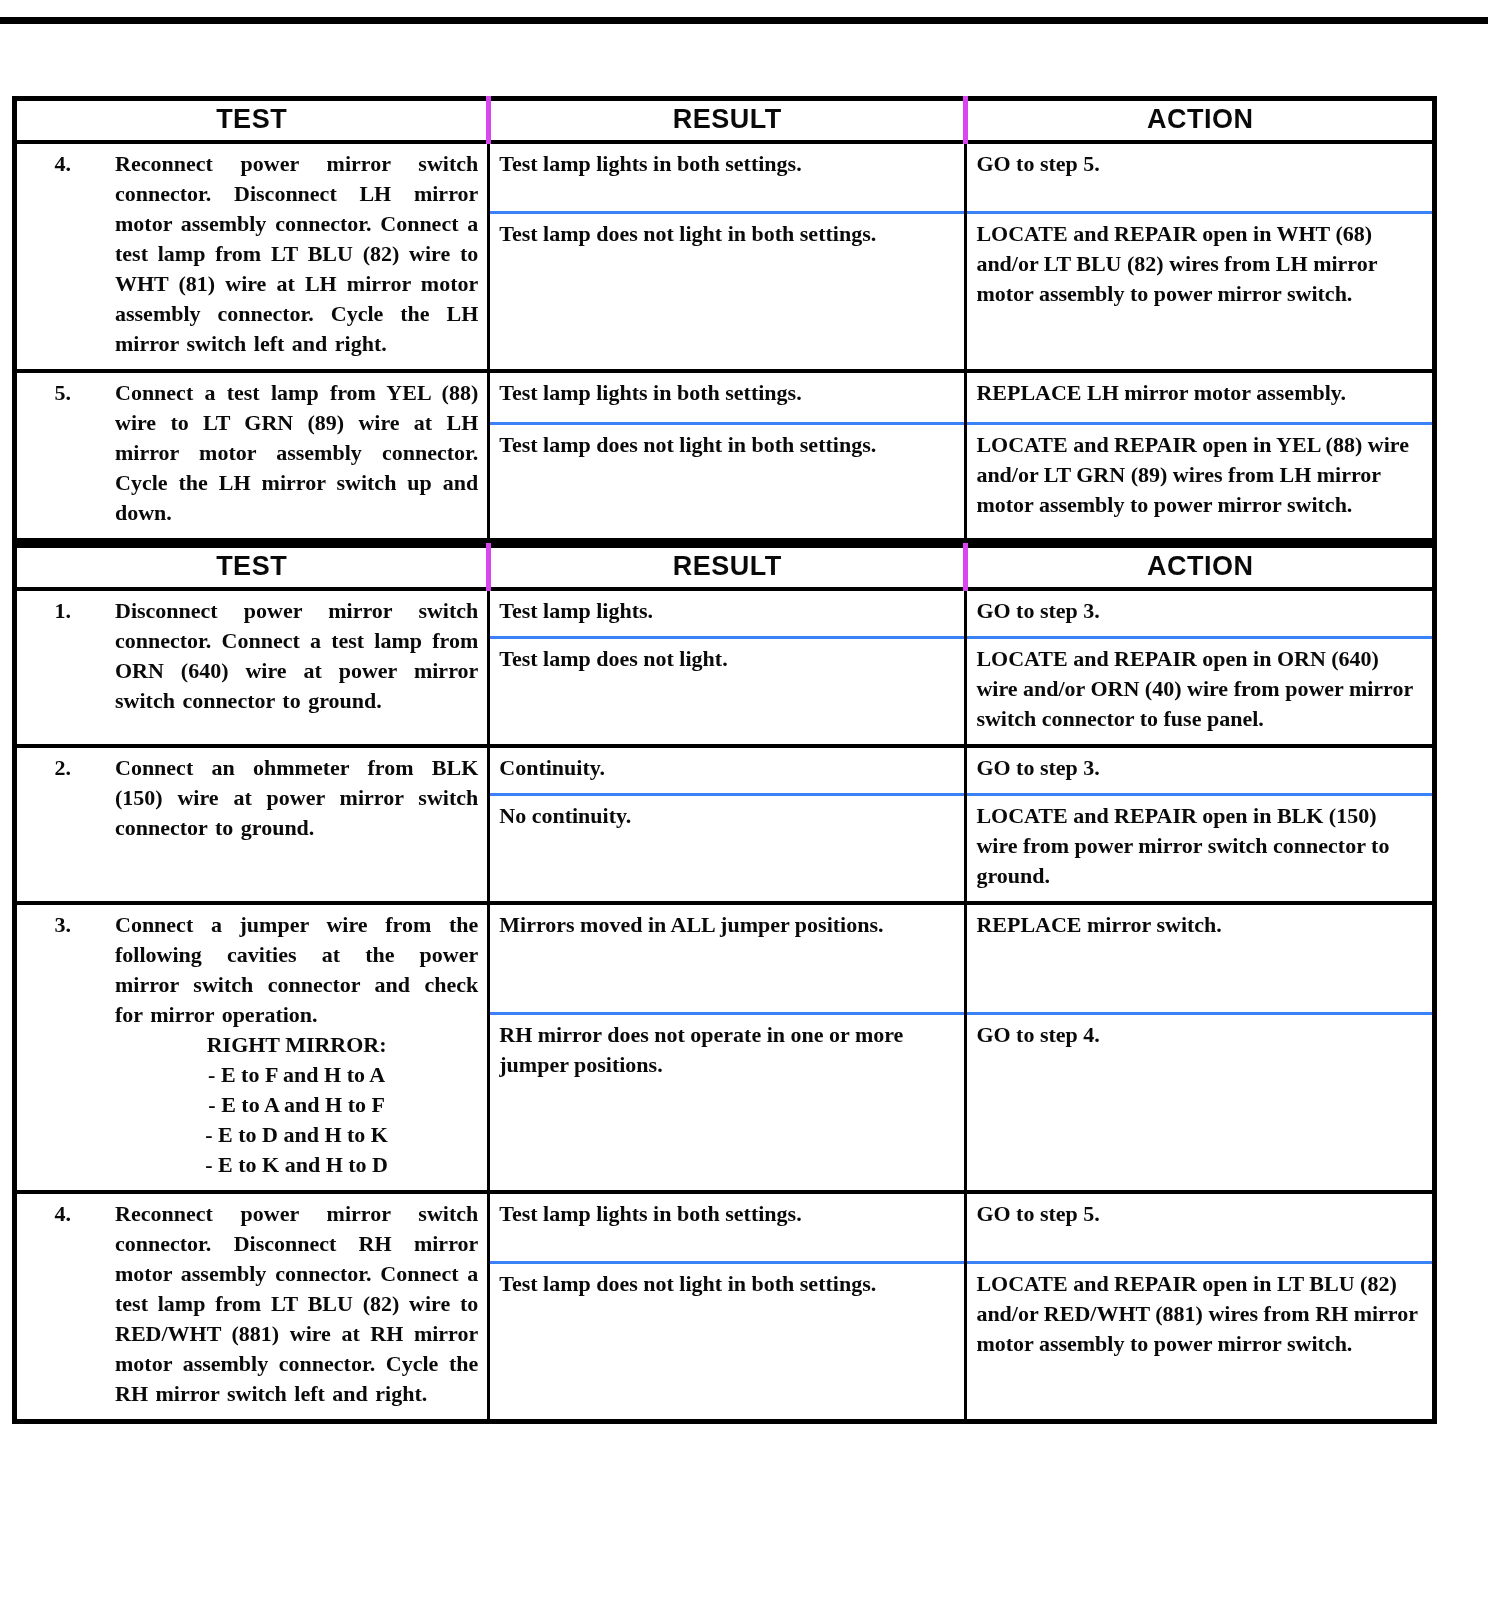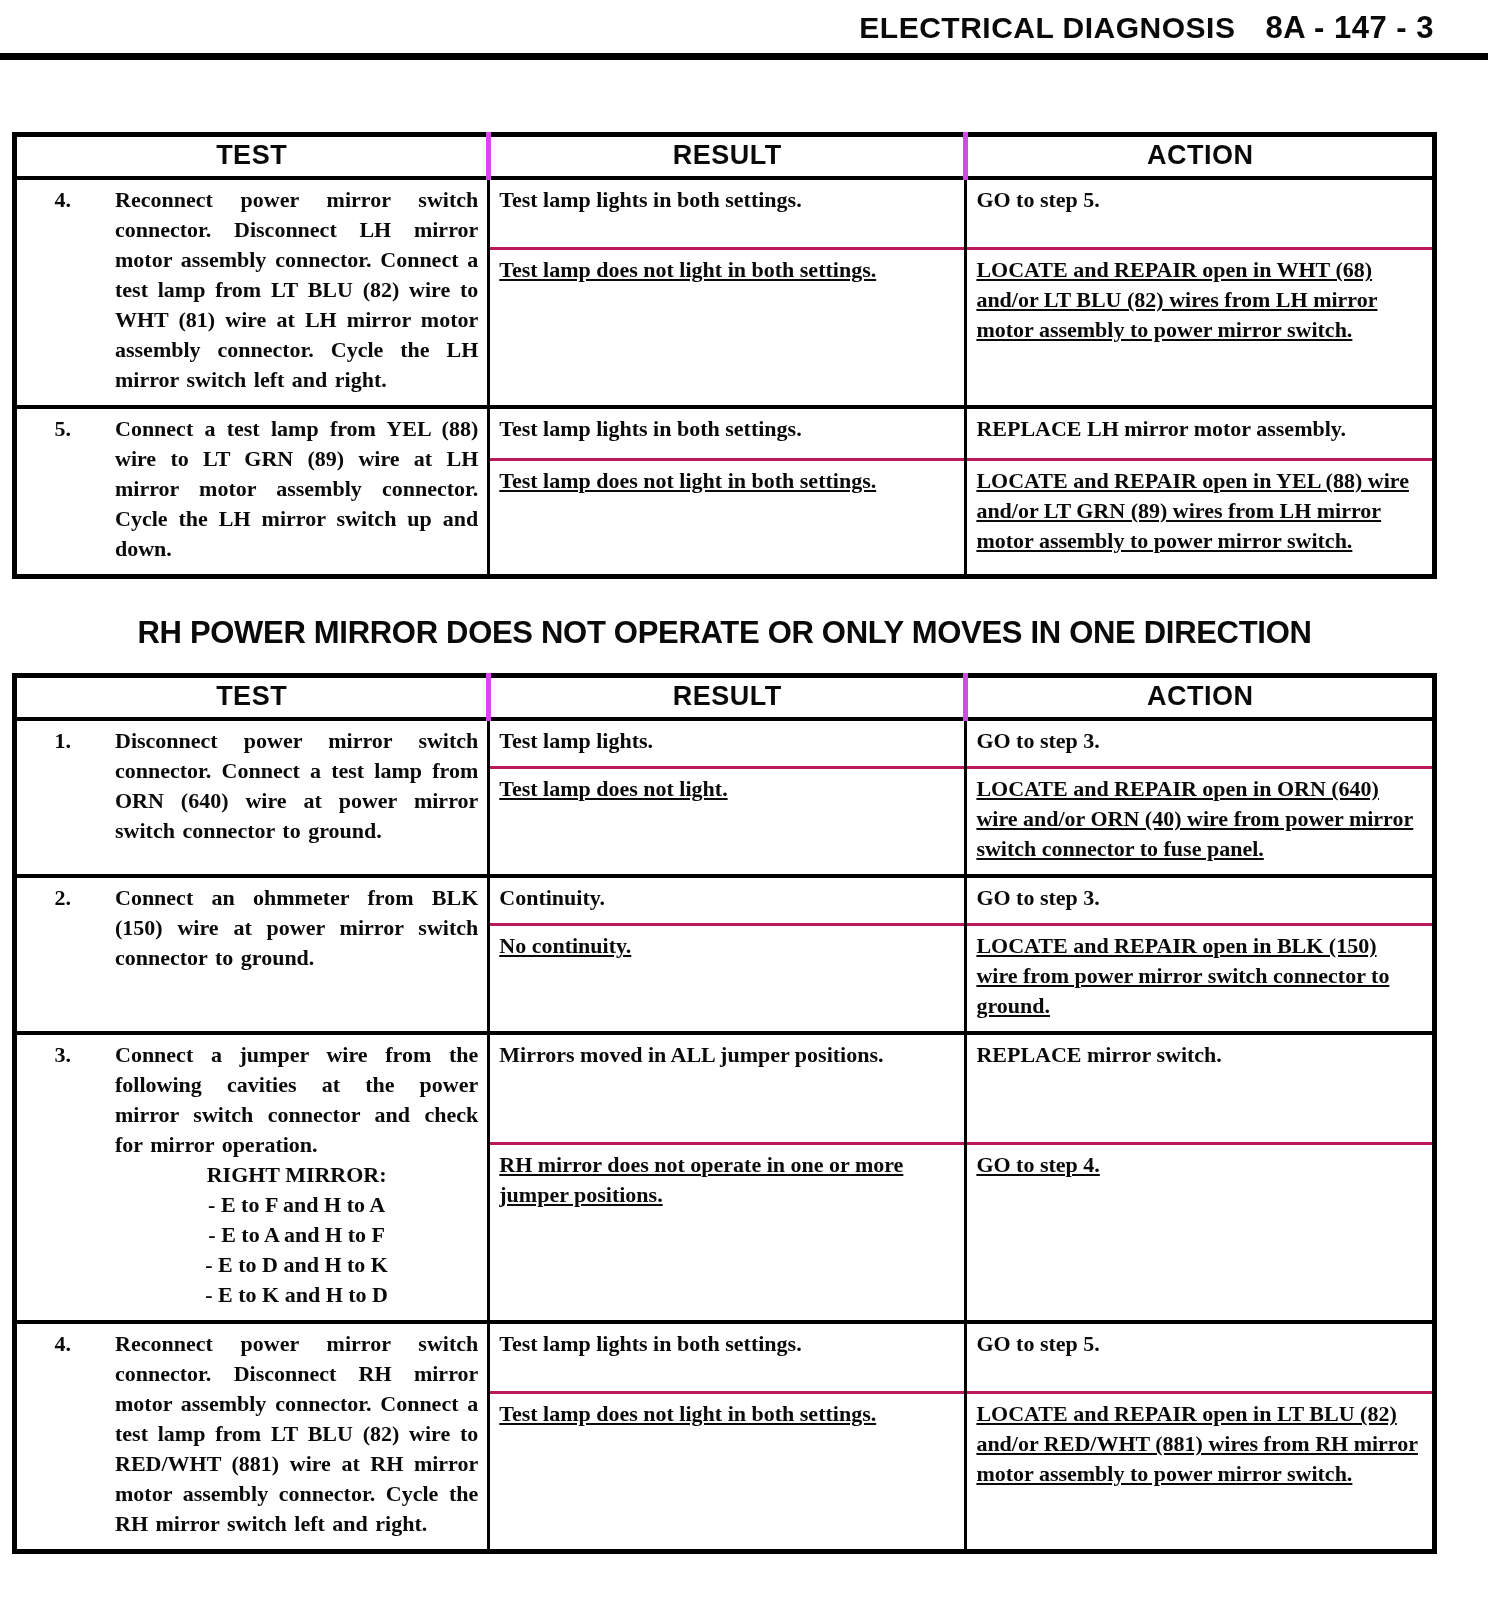--- a/index.html
+++ b/index.html
@@ -73,40 +73,37 @@
     vertical-align: top;
     font-size: 22px;
     line-height: 30px;
     font-weight: 600;
     padding: 5px 10px 10px 9px;
   }
   table.diag td.test { padding: 5px 5px 10px 2px; }
   table.diag td.result, table.diag td.action { border-left: 3px solid #000; }
 
   tbody tr.group-start > td { border-top: 4px solid #000; }
-  tbody tr.sub-row    > td { border-top: 3px solid #be185d; text-decoration: underline; }
+  tbody tr.sub-row    > td { border-top: 3px solid #3b82f6; }
 
   .test-wrap { display: flex; }
   .step-num {
     flex: none;
     width: 52px;
     text-align: right;
     padding-right: 12px;
   }
   .test-lines { flex: 1 1 auto; min-width: 0; padding-right: 4px; margin-left: 32px; }
   .test-lines .line.just  { text-align: justify; word-spacing: 2px; }
   .test-lines .line.plain { text-align: center; }
 </style>
 </head>
 <body>
 
 <header class="page-header">
-  <div class="page-title">
-    <span>ELECTRICAL DIAGNOSIS</span><span class="pgnum">8A - 147 - 3</span>
-  </div>
   <div class="header-rule"></div>
 </header>
 
 <main>
   <div class="table-wrap-1">
       <table class="diag">
         <colgroup>
           <col class="c-test">
           <col class="c-result">
           <col class="c-action">
@@ -148,21 +145,20 @@
             <td class="action">REPLACE LH mirror motor assembly.</td>
           </tr>
           <tr class="sub-row">
             <td class="result">Test lamp does not light in both settings.</td>
             <td class="action">LOCATE and REPAIR open in YEL (88) wire and/or LT GRN (89) wires from LH mirror motor assembly to power mirror switch.</td>
           </tr>
         </tbody>
       </table>
     </div>
 
-  <h2 class="section-heading">RH POWER MIRROR DOES NOT OPERATE OR ONLY MOVES IN ONE DIRECTION</h2>
 
   <div class="table-wrap-2">
       <table class="diag">
         <colgroup>
           <col class="c-test">
           <col class="c-result">
           <col class="c-action">
         </colgroup>
         <thead>
           <tr>

